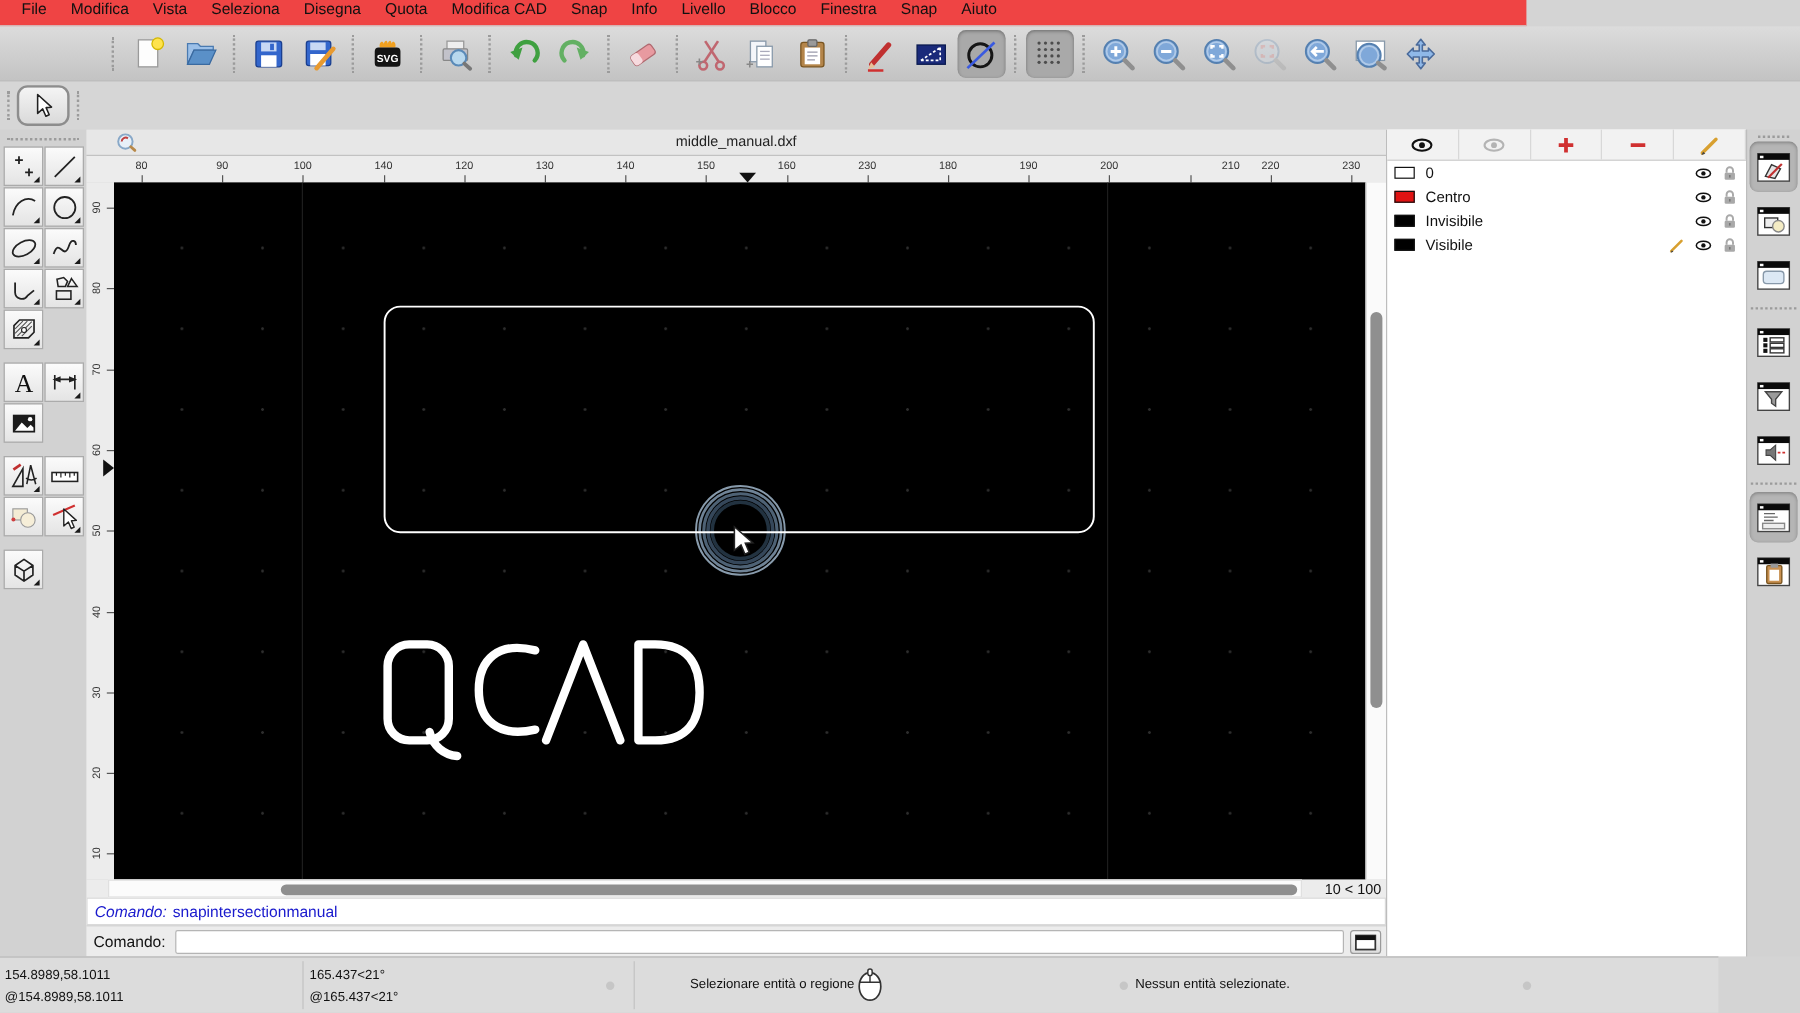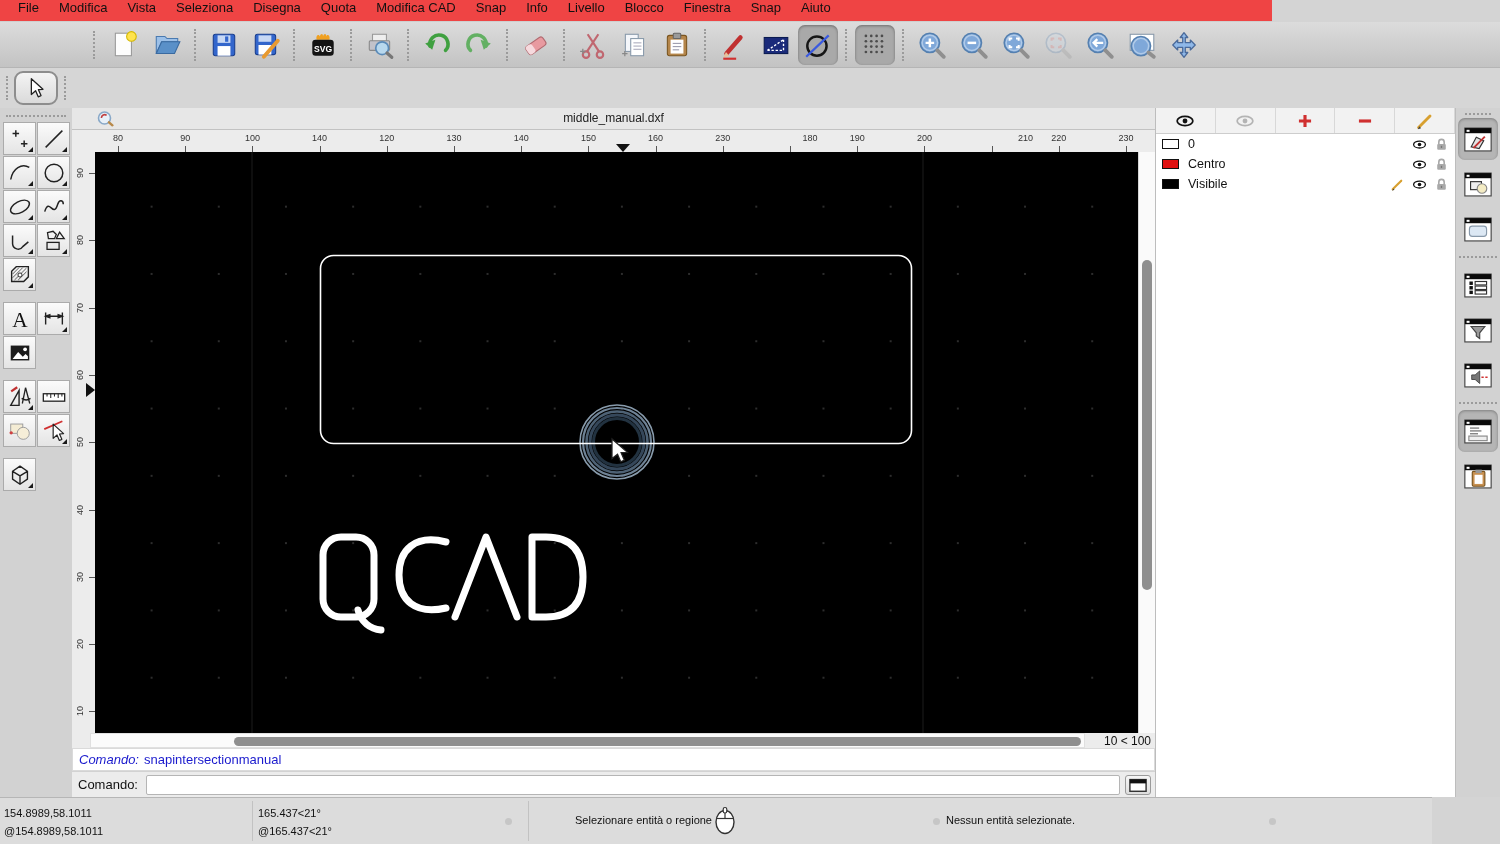--- a/index.html
+++ b/index.html
@@ -591,21 +591,21 @@
       <span class="hnum" style="left: 382px;">130</span>
       <div class="htick" style="left: 382px;"></div>
       <span class="hnum" style="left: 449.2px;">140</span>
       <div class="htick" style="left: 449.2px;"></div>
       <span class="hnum" style="left: 516.4px;">150</span>
       <div class="htick" style="left: 516.4px;"></div>
       <span class="hnum" style="left: 583.6px;">160</span>
       <div class="htick" style="left: 583.6px;"></div>
       <span class="hnum" style="left: 650.8px;">230</span>
       <div class="htick" style="left: 650.8px;"></div>
-      <span class="hnum" style="left: 718px; margin-left: 20px;">180</span>
+      <span class="hnum" style="left: 718px;">180</span>
       <div class="htick" style="left: 718px;"></div>
       <span class="hnum" style="left: 785.2px;">190</span>
       <div class="htick" style="left: 785.2px;"></div>
       <span class="hnum" style="left: 852.4px;">200</span>
       <div class="htick" style="left: 852.4px;"></div>
       <span class="hnum" style="left: 919.6px; margin-left: 34px;">210</span>
       <div class="htick" style="left: 919.6px;"></div>
       <span class="hnum" style="left: 986.8px;">220</span>
       <div class="htick" style="left: 986.8px;"></div>
       <span class="hnum" style="left: 1054px;">230</span>
@@ -767,20 +767,39 @@
             <svg width="15" height="15" viewBox="0 0 28 28" xmlns="http://www.w3.org/2000/svg">
               <rect x="6" y="13" width="16" height="11" rx="2" fill="#a9a9a9"></rect>
               <path d="M9 13v-3.5a5 5 0 0 1 10 0V13" fill="none" stroke="#a9a9a9" stroke-width="3"></path>
               <rect x="12.8" y="16.5" width="2.4" height="4" fill="#787878"></rect>
             </svg>
           </span>
         </span>
       </div>
       <div class="layer-row">
         <span class="swatch" style="background:#000000"></span>
+        <span>Invisibile</span>
+        <span class="row-icons">
+          <span class="icn">
+            <svg width="15" height="15" viewBox="0 0 28 28" xmlns="http://www.w3.org/2000/svg">
+              <ellipse cx="14" cy="14" rx="11" ry="6.5" fill="none" stroke="#111" stroke-width="2.4"></ellipse>
+              <circle cx="14" cy="14" r="3.4" fill="#111"></circle>
+            </svg>
+          </span>
+          <span class="icn">
+            <svg width="15" height="15" viewBox="0 0 28 28" xmlns="http://www.w3.org/2000/svg">
+              <rect x="6" y="13" width="16" height="11" rx="2" fill="#a9a9a9"></rect>
+              <path d="M9 13v-3.5a5 5 0 0 1 10 0V13" fill="none" stroke="#a9a9a9" stroke-width="3"></path>
+              <rect x="12.8" y="16.5" width="2.4" height="4" fill="#787878"></rect>
+            </svg>
+          </span>
+        </span>
+      </div>
+      <div class="layer-row">
+        <span class="swatch" style="background:#000000"></span>
         <span>Visibile</span>
         <span class="row-icons">
           <span class="icn">
             <svg width="15" height="15" viewBox="0 0 28 28" xmlns="http://www.w3.org/2000/svg">
               <line x1="5" y1="23" x2="21" y2="7" stroke="#d8a030" stroke-width="4" stroke-linecap="round"></line>
               <polygon points="4,25.5 8.5,24 6,21.5" fill="#444"></polygon>
             </svg>
           </span>
           <span class="icn">
             <svg width="15" height="15" viewBox="0 0 28 28" xmlns="http://www.w3.org/2000/svg">

